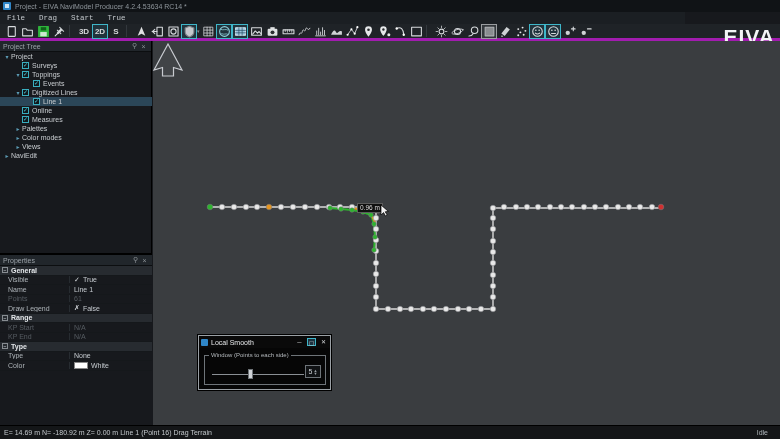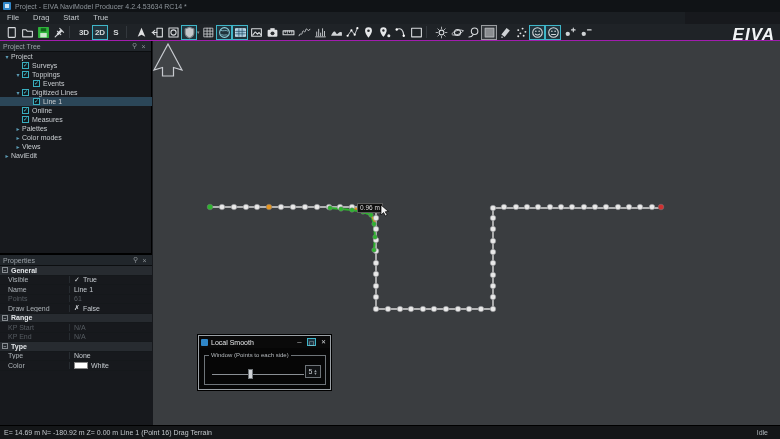--- a/index.html
+++ b/index.html
@@ -7,32 +7,32 @@
   body { font-family:"Liberation Sans", sans-serif; background:#0c0e10; }
   .app { position:absolute; inset:0; width:780px; height:439px; background:#17191d; }
 
   
   .titlebar { position:absolute; left:0; top:0; width:780px; height:12px; background:#101316; display:flex; align-items:center; gap:4px; padding-left:3px; }
   .app-ico { width:8px; height:8px; background:#2f86c8; border-radius:1px; position:relative; }
   .app-ico:after { content:""; position:absolute; left:2px; top:2px; width:4px; height:4px; background:#cfe6f5; }
   .titlebar .txt { font-size:7px; color:#8f969c; white-space:nowrap; }
 
   
-  .menubar { position:absolute; left:0; top:12px; width:685px; height:12px; background:#1b1f23; display:flex; align-items:flex-end; }
+  .menubar { position:absolute; left:0; top:12px; width:685px; height:12px; background:#1b1f23; display:flex; align-items:flex-end;font-family:Liberation Mono, monospace; }
   .menu-item { font-size:7.5px; color:#c3c8cc; padding:0 7px; height:12px; line-height:12px; }
 
   
-  .toolbar { position:absolute; left:0; top:24px; width:780px; height:17px; background:#1f2327; border-bottom:1px solid #a21caf; display:flex; align-items:center; padding-left:3px; }
+  .toolbar { position:absolute; left:0; top:24px; width:780px; height:17px; background:#1f2327; border-bottom:3px solid #a21caf; display:flex; align-items:center; padding-left:3px; }
   .tool { width:16px; height:15px; display:flex; align-items:center; justify-content:center; flex:0 0 auto; border:1px solid transparent; }
   .tool.active { border-color:#3fb6c9; background:#20333c; }
   .tool.active-gray { border-color:#9a9da0; background:#34383c; }
   .tool-text { font-size:8px; font-weight:bold; color:#d5d8da; }
   .tb-sep { width:5px; height:12px; border-left:1px solid #33383d; margin:0 2px; flex:0 0 auto; }
   .dd-dot { width:3px; flex:0 0 auto; color:#8a9095; font-size:5px; line-height:5px; }
-  .logo { position:absolute; right:5px; top:1px; font-size:17px; font-weight:bold; letter-spacing:1px; color:#f2f4f6; font-style:italic; }
+  .logo { position:absolute; right:5px; top:1px; font-size:21px; font-weight:bold; letter-spacing:1px; color:#f2f4f6; }
 
   
   .sidebar { position:absolute; left:0; top:41px; width:152px; height:384px; background:#17191d; border-right:1px solid #000; }
   .panel-hdr { height:11px; background:#21262b; color:#9aa1a7; font-size:7px; display:flex; align-items:center; padding:0 3px; border-bottom:1px solid #0c0e10; }
   .panel-hdr .hdr-sp { flex:1; }
   .hdr-btn { color:#8a9095; font-size:7px; width:9px; text-align:center; }
 
   .tree { position:absolute; left:0; top:11px; width:152px; }
   .tree-row { height:9px; display:flex; align-items:center; font-size:7px; color:#c9cdd1; white-space:nowrap; }
   .tree-row.selected { background:#2b4658; }

